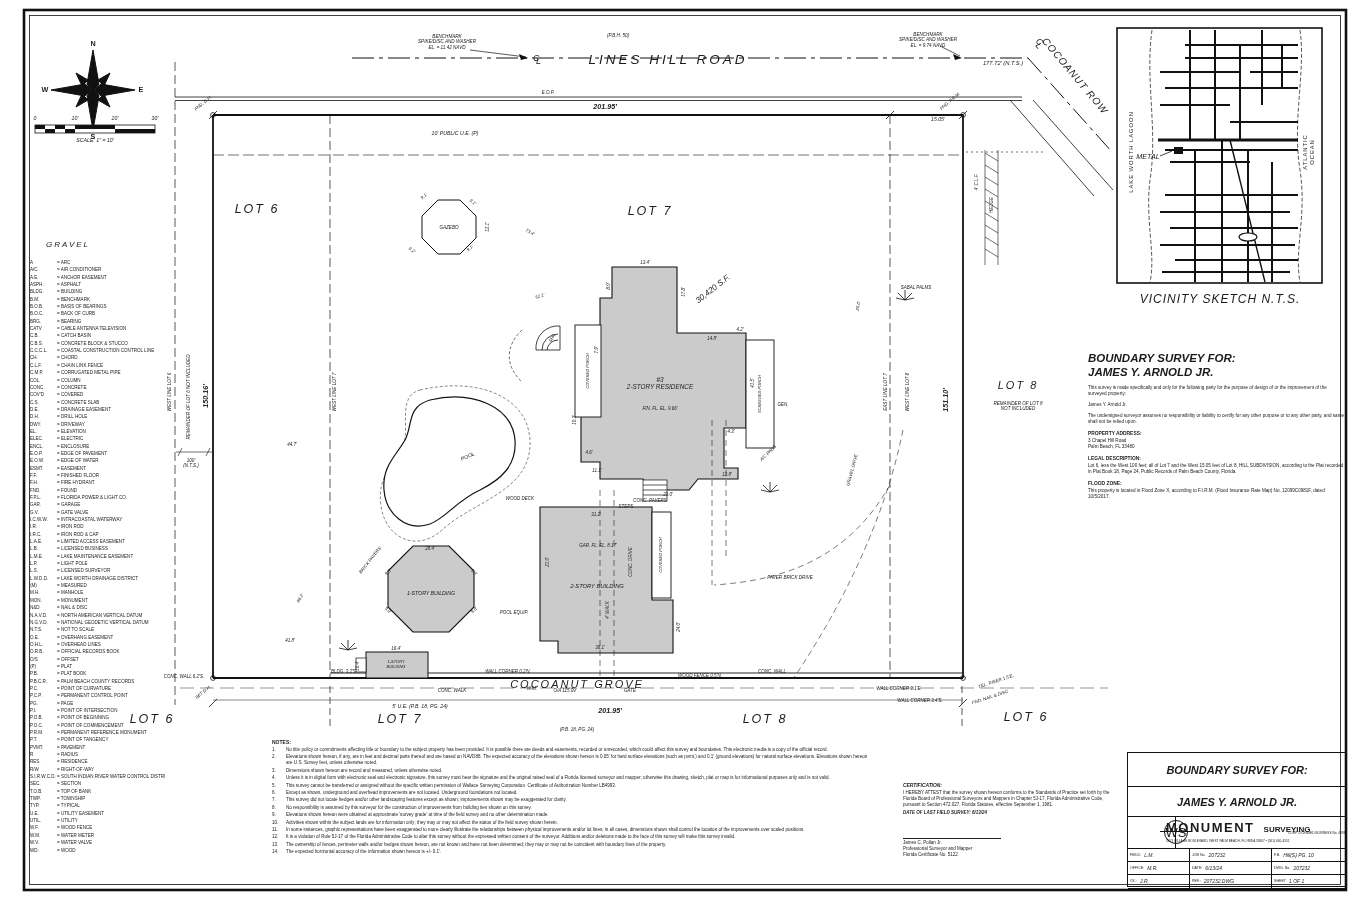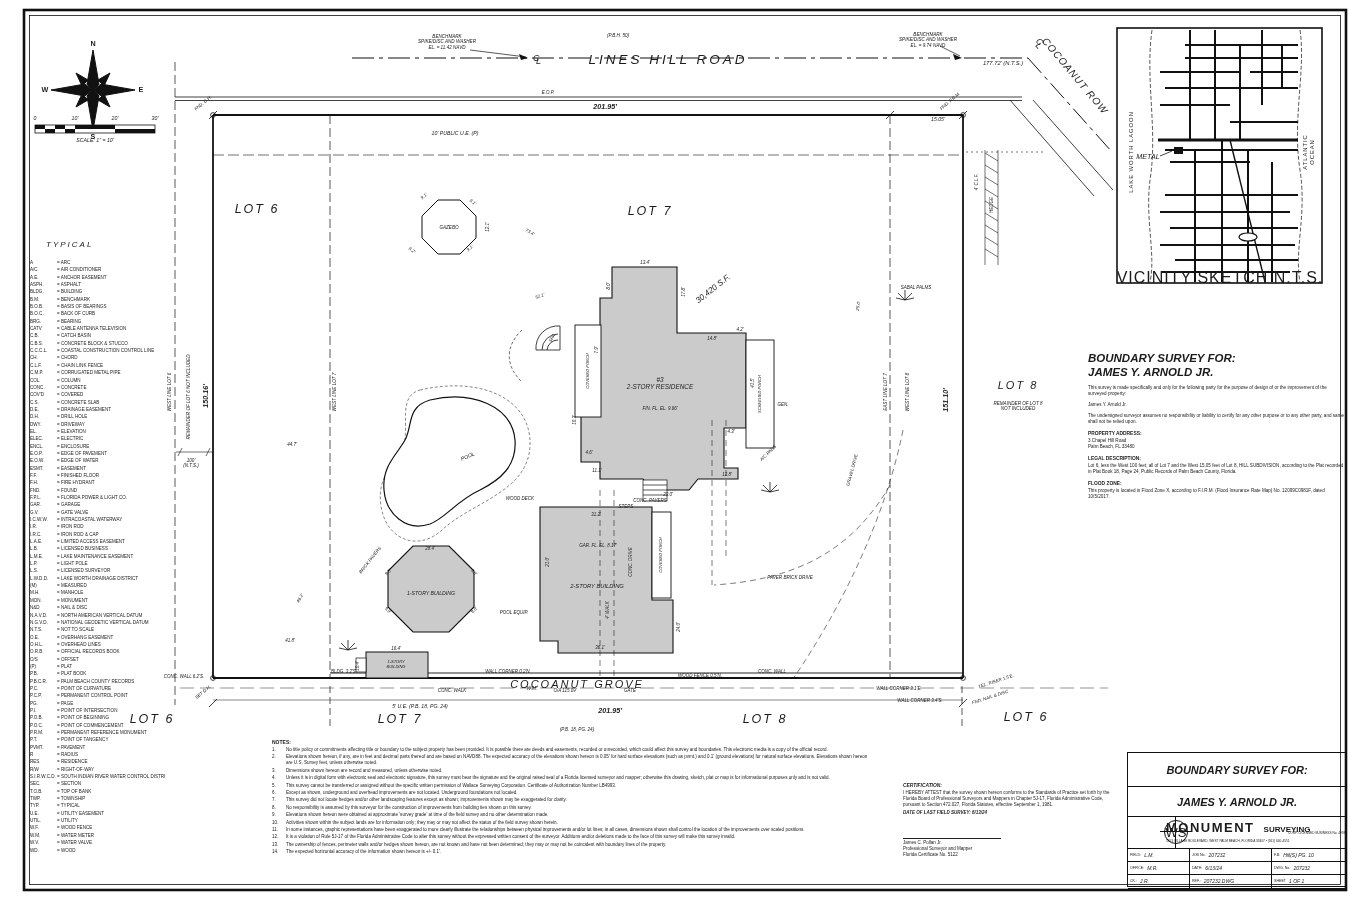--- a/index.html
+++ b/index.html
@@ -61,22 +61,22 @@
   #logo-name2{font-size:8px;font-weight:900;margin-left:9px;}
   #logo-sub{position:absolute;left:160px;top:14px;font-size:3.2px;white-space:nowrap;}
   #logo-addr{position:absolute;left:38px;top:22px;font-size:3.2px;white-space:nowrap;}
   #tb-grid{display:grid;grid-template-columns:62px 82px 1fr;font-size:4.2px;}
   .tb-cell{border-right:0.9px solid #111;border-bottom:0.9px solid #111;height:12.2px;
            display:flex;align-items:center;padding:0 2px;overflow:hidden;}
   .tb-cell:nth-child(3n){border-right:none;}
   .tb-cell .k{font-size:3.6px;margin-right:3px;}
   .tb-cell .vv{font-style:italic;font-size:5px;}
   
-  #vic-caption{position:absolute;left:1220px;top:278px;transform:translate(-50%,-50%);
-               font-size:16px;letter-spacing:1px;white-space:nowrap;}
+  #vic-caption{position:absolute;left:1220px;top:299px;transform:translate(-50%,-50%);
+               font-size:12px;font-style:italic;letter-spacing:1px;white-space:nowrap;}
 </style>
 </head>
 <body>
 
 <div id="sheet">
 
   <svg width="1350" height="900" viewBox="0 0 1350 900">
 
     <rect x="24" y="10" width="1322" height="880" fill="none" stroke="#111" stroke-width="2.6"></rect>
     <rect x="29.5" y="15.5" width="1311" height="869" fill="none" stroke="#111" stroke-width="0.8"></rect>
@@ -348,21 +348,21 @@
       <span class="micro" style="left: 540px; top: 296px; transform: translate(-50%, -50%) rotate(-20deg);">52.1'</span>
       <span class="micro" style="left: 858px; top: 306px; transform: translate(-50%, -50%) rotate(-80deg);">25.0'</span>
       <span class="micro" style="left: 852px; top: 470px; transform: translate(-50%, -50%) rotate(-75deg);">GRAVEL DRIVE</span>
       <span class="micro" style="left: 630px; top: 562px; transform: translate(-50%, -50%) rotate(-90deg);">CONC. DRIVE</span>
       <span class="micro" style="left: 607px; top: 610px; transform: translate(-50%, -50%) rotate(-90deg);">4' WALK</span>
       <span class="micro" style="left: 552px; top: 338px; transform: translate(-50%, -50%) rotate(-55deg);">SPA</span>
       <span class="micro" style="left: 548px; top: 92px; transform: translate(-50%, -50%) rotate(0deg);">E.O.P.</span>
     </div>
 
   <div id="legend">
-    <div id="legend-title">TYPICAL</div>
+    <div id="legend-title">GRAVEL</div>
     <div id="legend-list">
         <div class="legend-row">
           <span class="la">A</span>
           <span class="ld">= ARC</span>
         </div>
         <div class="legend-row">
           <span class="la">A/C</span>
           <span class="ld">= AIR CONDITIONER</span>
         </div>
         <div class="legend-row">

